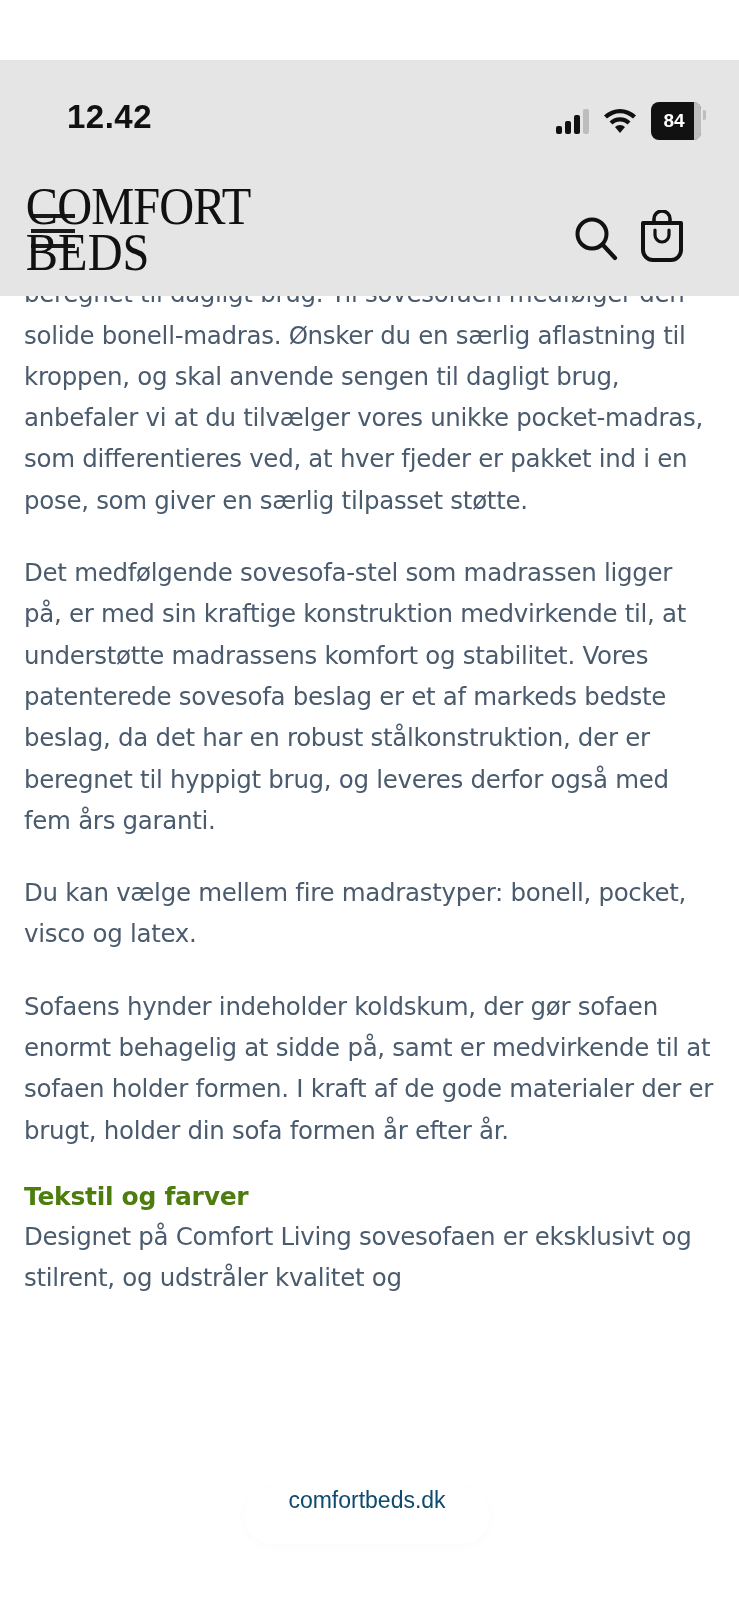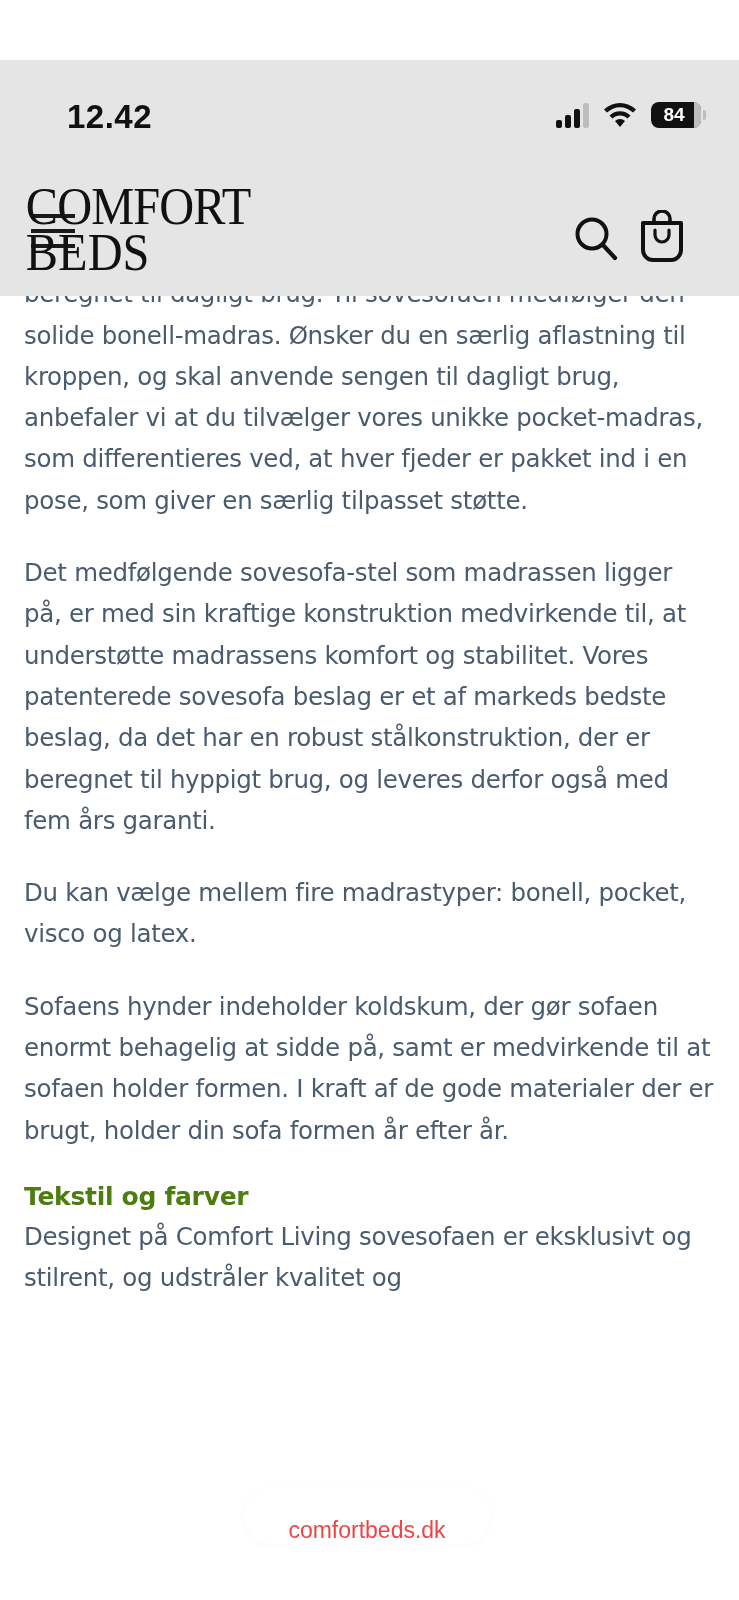--- a/index.html
+++ b/index.html
@@ -13,21 +13,21 @@
   .status-time {
     position: absolute; left: 67px; top: 38px;
     font-family: "Liberation Sans", sans-serif; font-weight: 700;
     font-size: 33px; color: #111; letter-spacing: 0.5px;
   }
   .status-icons { position: absolute; right: 38px; top: 42px; display: flex; align-items: center; gap: 14px; }
   .signal { display: flex; align-items: flex-end; gap: 3px; height: 26px; }
   .signal span { width: 6px; border-radius: 2px; background: #111; }
   .signal span.off { background: #bdbdbd; }
   .battery {
-    width: 50px; height: 26px; border-radius: 8px; background: #111;
+    width: 50px; height: 38px; border-radius: 8px; background: #111;
     color: #fff; font-family: "Liberation Sans", sans-serif; font-weight: 700;
     font-size: 19px; display: flex; align-items: center; justify-content: center; position: relative;
   }
   .battery::after {
     content: ""; position: absolute; right: -5px; top: 8px; width: 3px; height: 10px;
     background: #bdbdbd; border-radius: 0 2px 2px 0;
   }
   .battery .rest { position: absolute; right: 0; top: 0; bottom: 0; width: 7px; background: #bdbdbd; border-radius: 0 8px 8px 0; }
   .battery .num { position: relative; z-index: 1; margin-right: 4px; }
 
@@ -49,22 +49,22 @@
   }
   .content p { margin-bottom: 31px; }
   .content p.first { margin-top: -4px; }
   .content h3 { font-size: 25px; font-weight: 700; color: #4d7c0f; line-height: 38px; margin-top: -4px; }
   .content p.after-h { margin-top: 0; }
 
   .url-pill {
     position: absolute; left: 244px; top: 1487px; width: 246px; height: 57px;
     border-radius: 29px; background: rgba(255,255,255,0.86);
     box-shadow: 0 0 30px 12px rgba(255,255,255,0.9), 0 2px 8px rgba(0,0,0,0.06);
-    display: flex; align-items: flex-end; justify-content: center; z-index: 6;
-    font-family: "Liberation Sans", sans-serif; font-size: 23px; color: #ef4444; cursor: pointer;
+    display: flex; align-items: flex-start; justify-content: center; z-index: 6;
+    font-family: "Liberation Sans", sans-serif; font-size: 23px; color: #0c4a6e; cursor: pointer;
   }
 </style>
 </head>
 <body>
 
 <div class="topbar">
   <div class="status-time">12.42</div>
   <div class="status-icons">
     <div class="signal">
       <span style="height:8px"></span>

